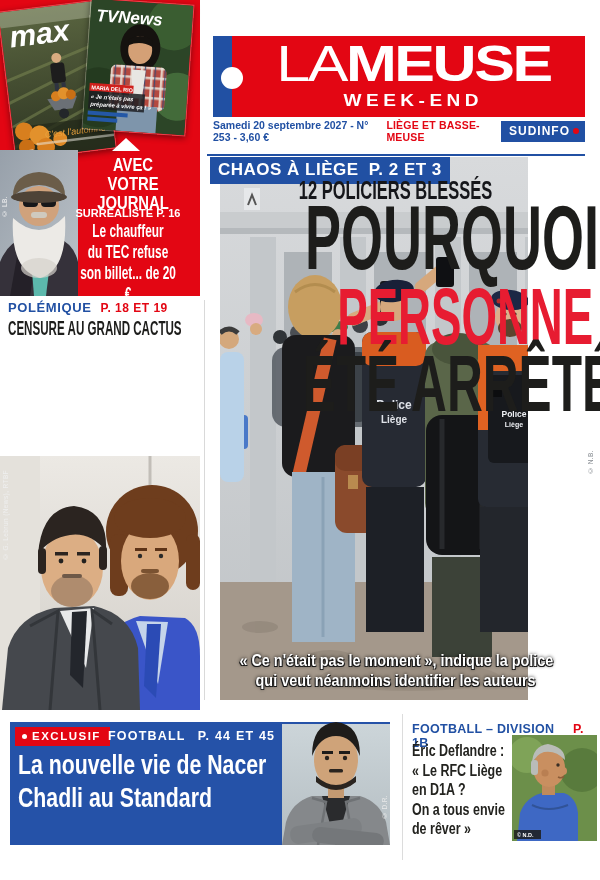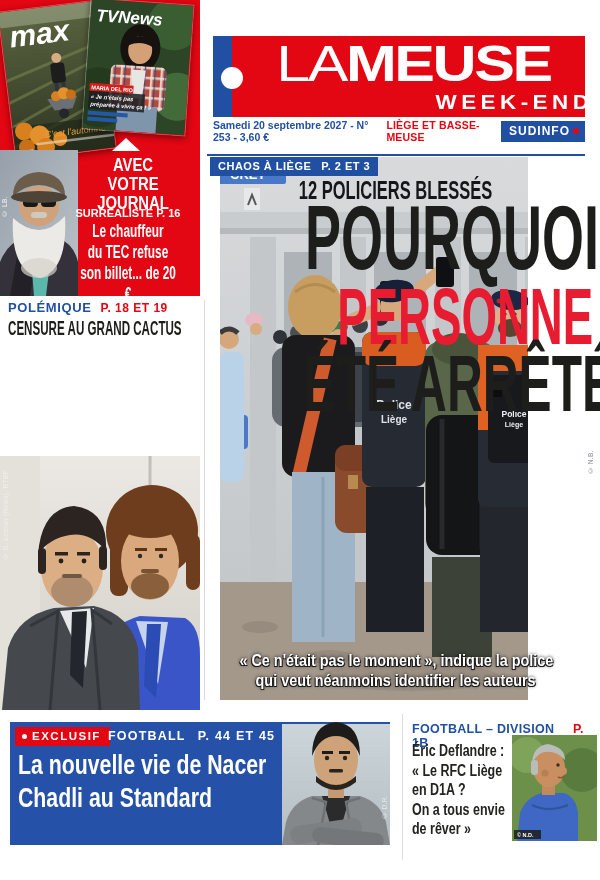--- a/index.html
+++ b/index.html
@@ -8,21 +8,21 @@
   .abs{position:absolute;}
   .sx{display:inline-block;white-space:pre-line;transform-origin:0 0;}
   .sx-c{display:inline-block;white-space:nowrap;transform-origin:50% 50%;}
   
   .mast-box{left:213px;top:36px;width:372px;height:81px;background:#e30613;}
   .mast-strip{left:0;top:0;width:19px;height:81px;background:#2150a3;}
   .mast-dot{left:8px;top:31px;width:22px;height:22px;border-radius:50%;background:#fff;}
   .mast-title{left:28px;top:4px;width:344px;text-align:center;color:#fff;font-size:50px;line-height:48px;}
   .mast-title .t-la{font-weight:normal;letter-spacing:-2px;}
   .mast-title .t-meuse{font-weight:bold;letter-spacing:-2px;}
-  .mast-sub{left:28px;top:55px;width:344px;text-align:right;color:#fff;font-weight:bold;font-size:20px;letter-spacing:4px;}
+  .mast-sub{left:28px;top:55px;width:344px;text-align:center;color:#fff;font-weight:bold;font-size:17px;letter-spacing:4px;}
   .head-row{left:213px;top:120px;width:372px;height:22px;display:flex;align-items:center;}
   .dateline{color:#2150a3;font-size:10.5px;font-weight:bold;}
   .edition{margin-left:auto;color:#e30613;font-size:10.5px;font-weight:bold;letter-spacing:.2px;}
   .sudinfo{margin-left:8px;background:#2150a3;color:#fff;font-weight:bold;font-size:12px;
            letter-spacing:1px;padding:3px 6px 4px 8px;display:flex;align-items:center;}
   .sudinfo .rdot{width:6px;height:6px;border-radius:50%;background:#e30613;margin-left:3px;display:inline-block;}
   
   .promo{left:0;top:0;width:200px;height:296px;background:#e30613;}
   .cover{position:absolute;box-shadow:0 2px 6px rgba(0,0,0,.45);border:1px solid rgba(255,255,255,.25);}
   .tri-up{left:112px;top:138px;width:0;height:0;border-left:14px solid transparent;border-right:14px solid transparent;border-bottom:13px solid #fff;}
@@ -32,21 +32,21 @@
   .credit-v{position:absolute;writing-mode:vertical-rl;transform:rotate(180deg);font-size:6.5px;letter-spacing:.4px;}
   
   .pol-kicker{left:8px;top:300px;font-size:13px;font-weight:bold;color:#2150a3;letter-spacing:.6px;}
   .pol-pages{font-size:12px;font-weight:bold;color:#e30613;margin-left:9px;letter-spacing:.5px;}
   .pol-overline{left:8px;top:317px;font-size:20px;font-weight:bold;color:#1d1d1b;}
   .pol-title{left:6px;top:338px;font-size:32px;line-height:31px;font-weight:bold;color:#1d1d1b;z-index:3;}
   .col-divider{left:204px;top:300px;width:1px;height:400px;background:#d9d9d9;}
   
   .main-rule{left:207px;top:154px;width:378px;height:2px;background:#2150a3;}
   .main-photo{left:220px;top:157px;width:308px;height:543px;overflow:hidden;background:#c9cdd0;}
-  .main-tag{left:210px;top:157px;background:#2150a3;color:#fff;font-weight:bold;font-size:11px;
+  .main-tag{left:210px;top:157px;background:#2150a3;color:#fff;font-weight:bold;font-size:17px;
             letter-spacing:.5px;padding:3px 8px 4px 8px;z-index:4;display:flex;text-align:center;}
   .main-tag .tag-pages{margin-left:10px;}
   .main-overline{left:207px;top:176px;width:378px;text-align:center;font-weight:bold;font-size:25px;color:#15161a;z-index:4;}
   .hl{left:207px;width:378px;text-align:center;font-weight:bold;color:#1d1d1b;z-index:4;}
   .hl-1{top:198px;font-size:90px;line-height:80px;}
   .hl-2{top:282px;font-size:80px;line-height:70px;}
   .hl-3{top:348px;font-size:80px;line-height:72px;}
   .hl .red{color:#e71c31;}
   .main-caption{left:207px;top:651px;width:378px;text-align:center;color:#fff;font-weight:bold;
        font-size:16px;line-height:20px;z-index:4;text-shadow:0 0 4px #000,1px 1px 0 #222,-1px 1px 0 #222;}

